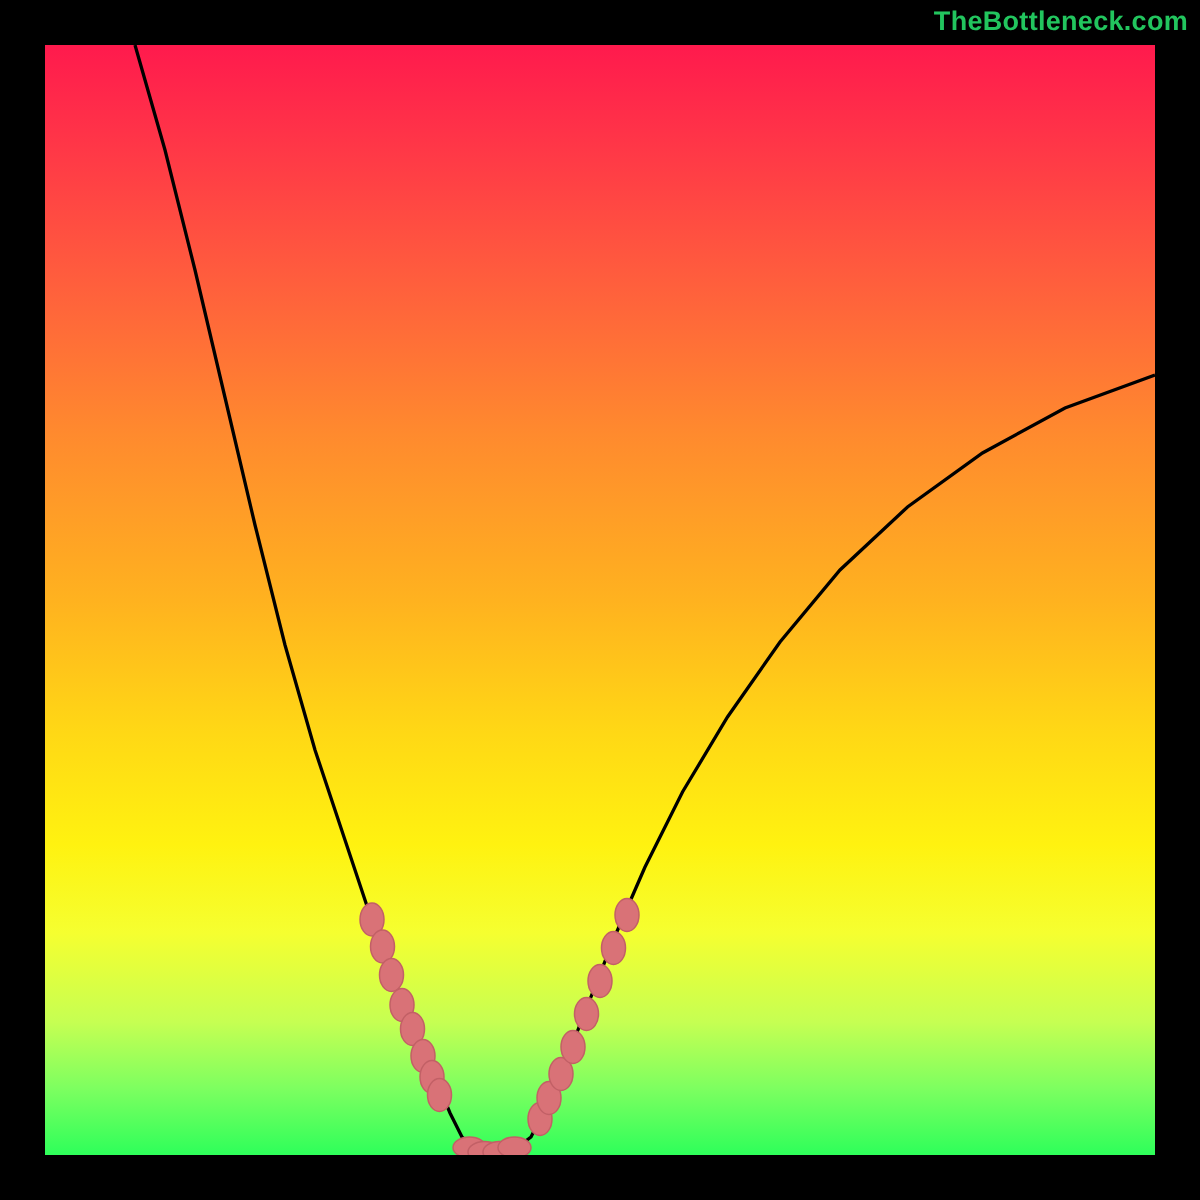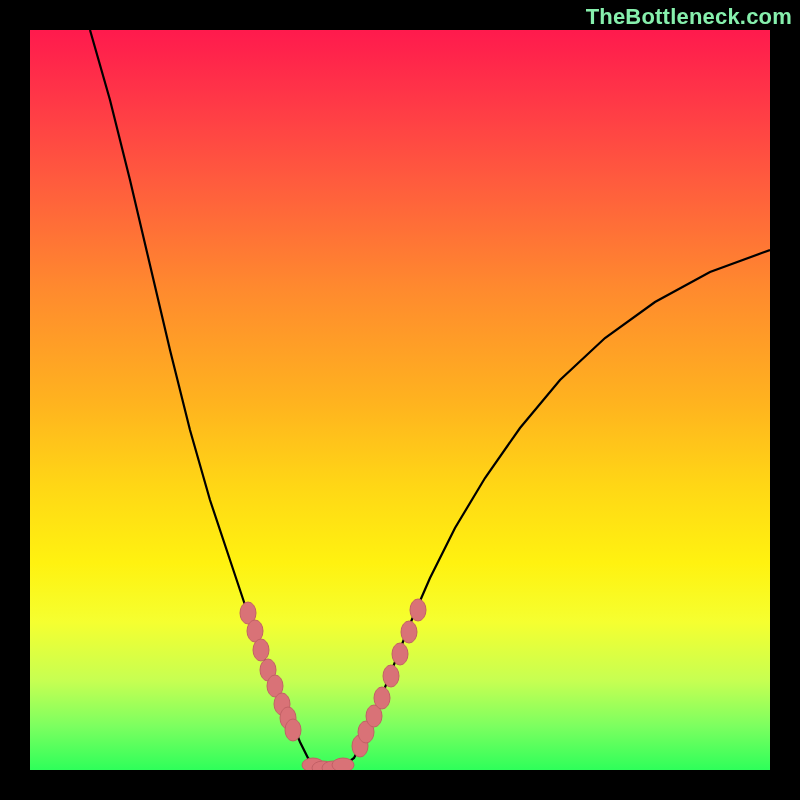--- a/index.html
+++ b/index.html
@@ -36,23 +36,23 @@
       #f5ff30 80%,
       #c6ff52 88%,
       #7dff60 94%,
       #2eff5a 100%
     );
   }
   .watermark {
     position: absolute;
     top: 4px;
     right: 8px;
-    font-size: 22px;
+    font-size: 18px;
     font-weight: 600;
-    color: #86efac;
+    color: #22c55e;
     letter-spacing: 0.2px;
     z-index: 10;
   }
   svg.curve {
     position: absolute;
     left: 0;
     top: 0;
     width: 740px;
     height: 740px;
   }

